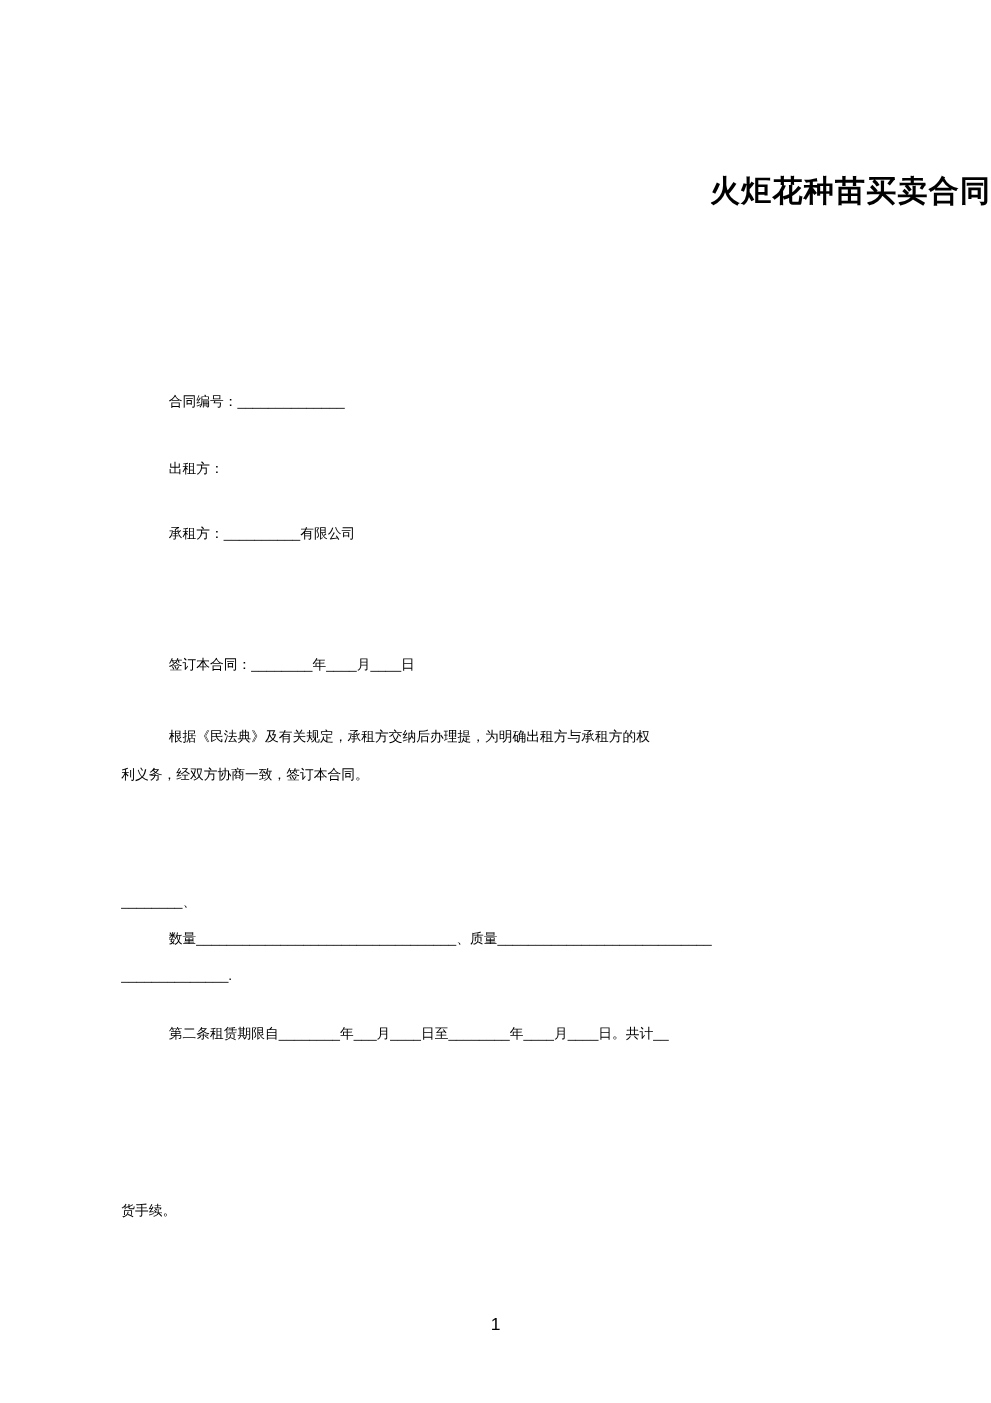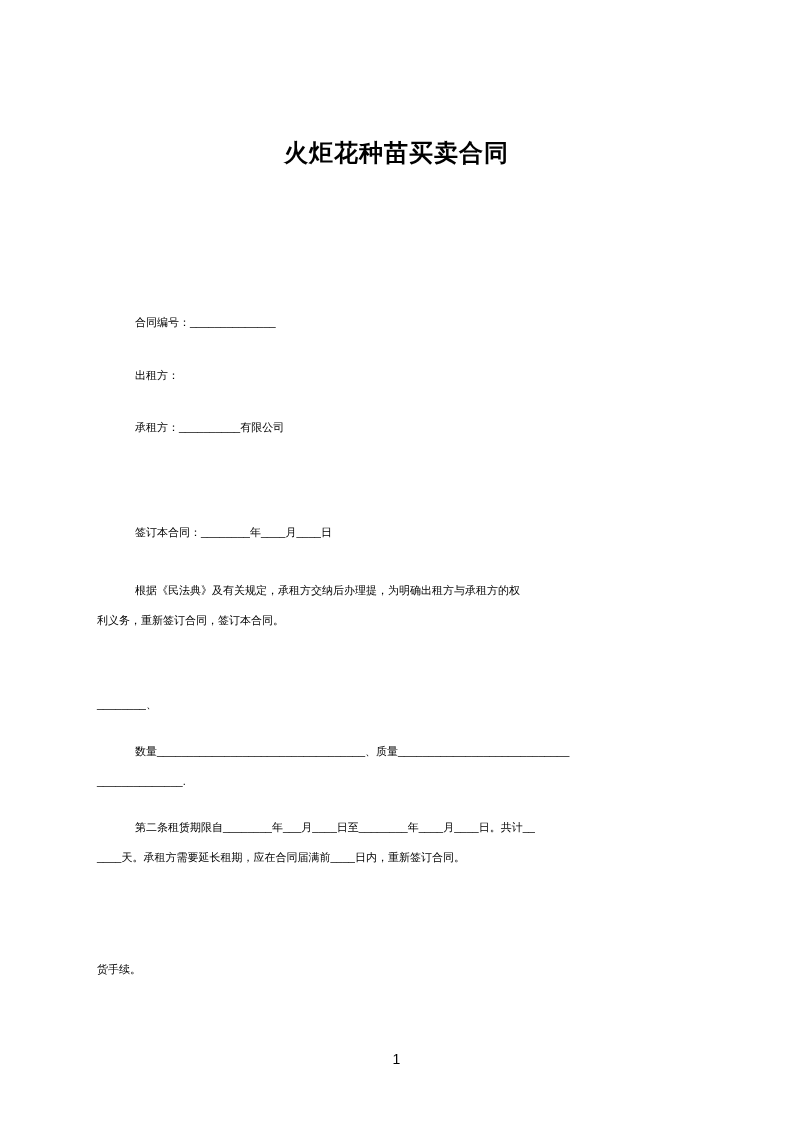--- a/index.html
+++ b/index.html
@@ -15,21 +15,21 @@
     background: #ffffff;
     color: #000000;
     font-family: "Liberation Sans", sans-serif;
     overflow: hidden;
   }
   .doc-title {
     position: absolute;
     top: 137px;
     left: 0;
     width: 100%;
-    text-align: center;
+    text-align: right;
     font-size: 24px;
     font-weight: bold;
     letter-spacing: 1px;
     white-space: pre;
   }
   .line {
     position: absolute;
     left: 97px;
     font-size: 11px;
     line-height: 22px;
@@ -60,32 +60,31 @@
 
   <div class="line indent" style="top:342px">出租方：</div>
 
   <div class="line indent" style="top:394px">承租方：__________有限公司</div>
 
 
   <div class="line indent" style="top:499px">签订本合同：________年____月____日</div>
 
   <div class="line indent" style="top:557px">根据《民法典》及有关规定，承租方交纳后办理提，为明确出租方与承租方的权</div>
 
-  <div class="line" style="top:587px">利义务，重新签订合同，签订本合同。</div>
+  <div class="line" style="top:587px">利义务，经双方协商一致，签订本合同。</div>
 
 
-  <div class="line" style="top:671px">________、</div>
+  <div class="line" style="top:689px">________、</div>
 
   <div class="line indent" style="top:718px">数量__________________________________、质量____________________________</div>
 
   <div class="line" style="top:748px">______________.</div>
 
   <div class="line indent" style="top:794px">第二条租赁期限自________年___月____日至________年____月____日。共计__</div>
 
-  <div class="line" style="top:824px">____天。承租方需要延长租期，应在合同届满前____日内，重新签订合同。</div>
 
 
   <div class="line" style="top:936px">货手续。</div>
 
 
   <div class="page-number">1</div>
 
 </div>
 
 </body></html>

